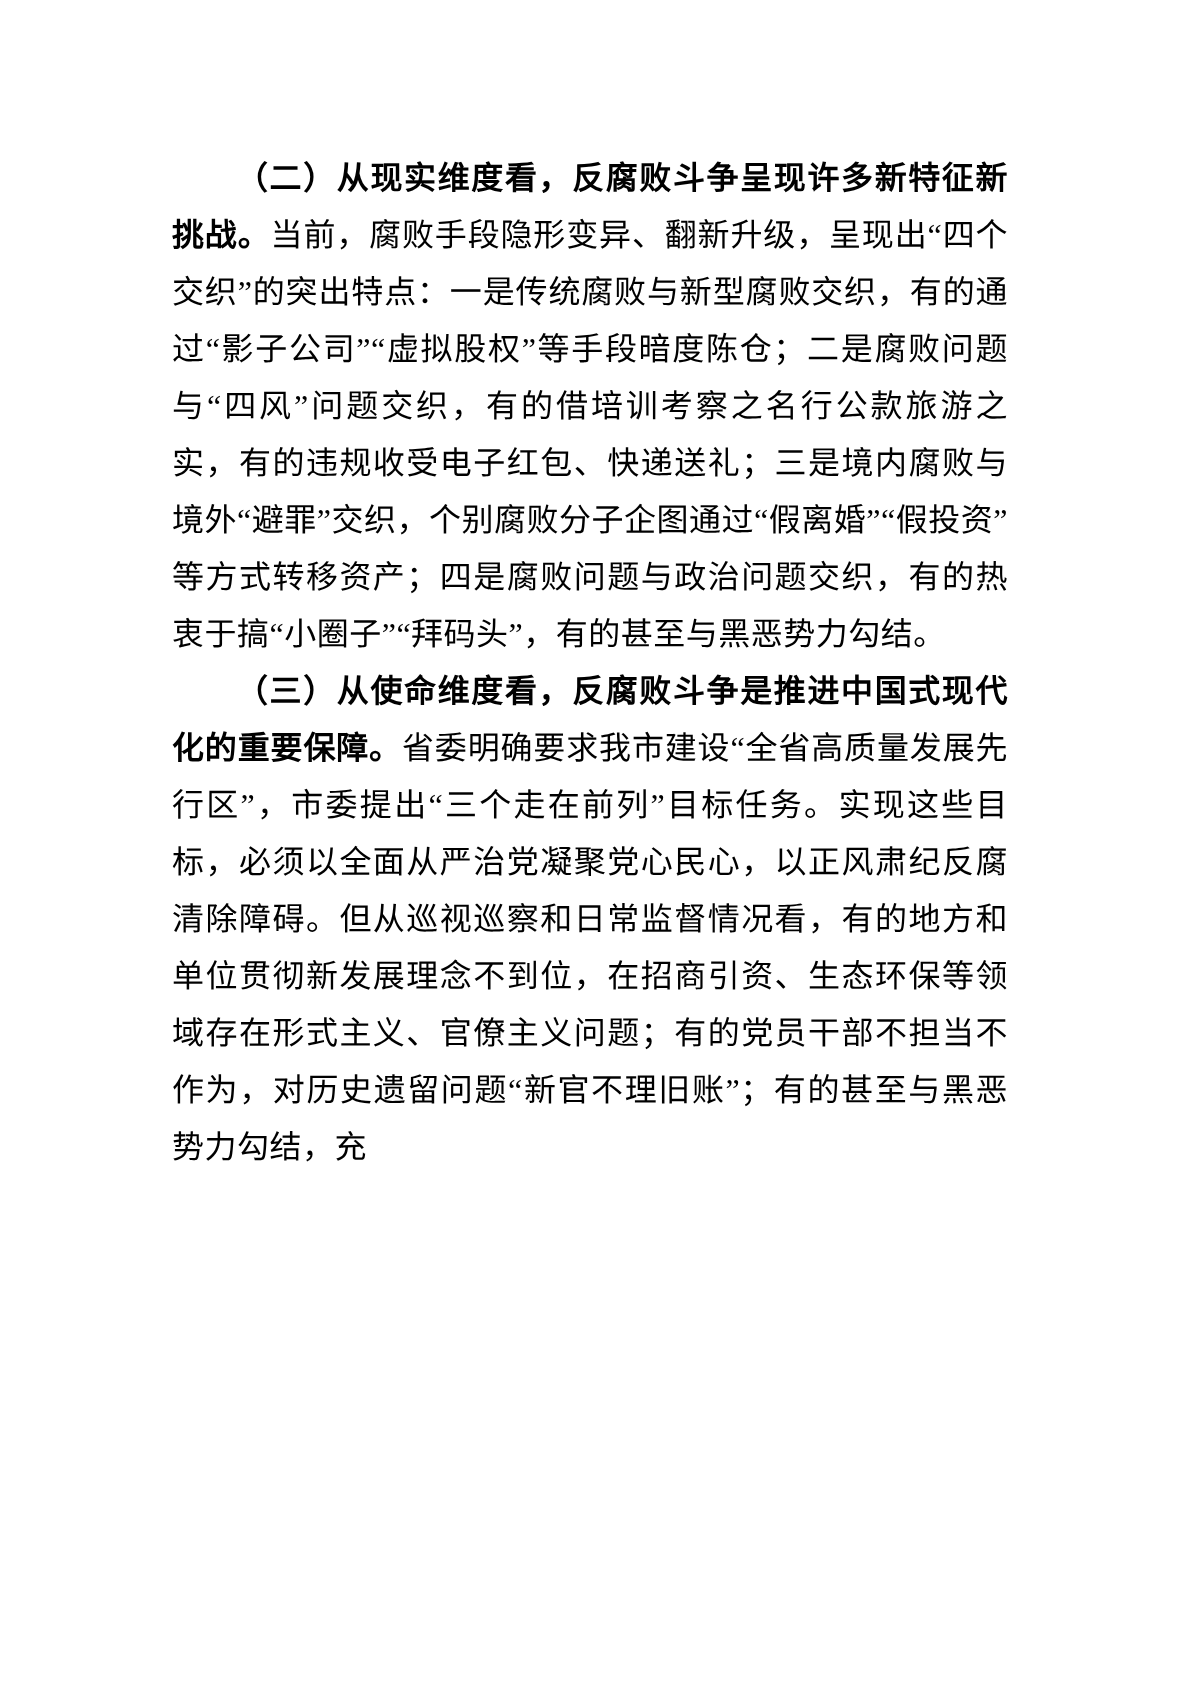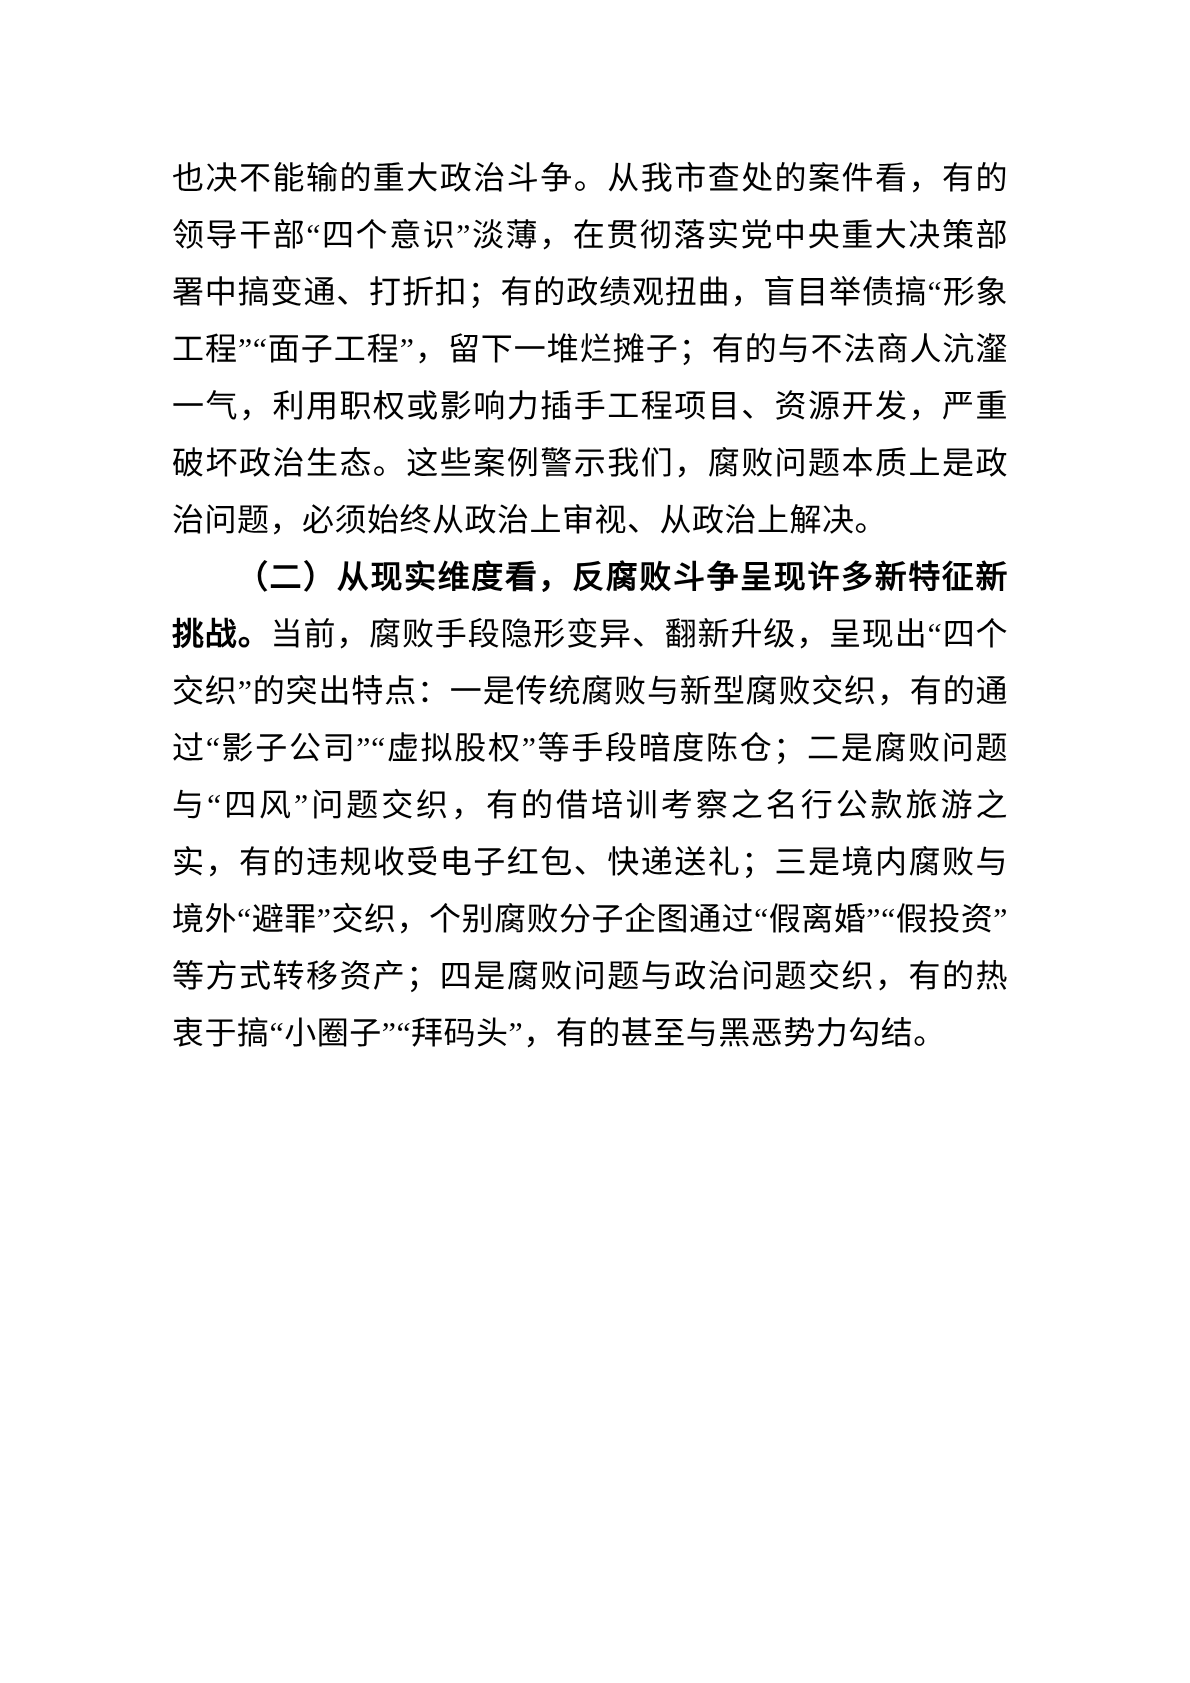--- a/index.html
+++ b/index.html
@@ -42,19 +42,19 @@
   .heading {
     font-weight: bold;
   }
 </style>
 </head>
 <body>
 
 <div class="page">
   <div class="text-block">
 
-    <p class="para continuation">也决不能输的重大政治斗争。从我市查处的案件看，有的领导干部“四个意识”淡薄，在贯彻落实党中央重大决策部署中搞变通、打折扣；有的政绩观扭曲，盲目举债搞“形象工程”“面子工程”，留下一堆烂摊子；有的与不法商人沆瀣一气，利用职权或影响力插手工程项目、资源开发，严重破坏政治生态。这些案例警示我们，腐败问题本质上是政治问题，必须始终从政治上审视、从政治上解决。</p>
 
     <p class="para"><span class="heading">（二）从现实维度看，反腐败斗争呈现许多新特征新挑战。</span><span>当前，腐败手段隐形变异、翻新升级，呈现出“四个交织”的突出特点：一是传统腐败与新型腐败交织，有的通过“影子公司”“虚拟股权”等手段暗度陈仓；二是腐败问题与“四风”问题交织，有的借培训考察之名行公款旅游之实，有的违规收受电子红包、快递送礼；三是境内腐败与境外“避罪”交织，个别腐败分子企图通过“假离婚”“假投资”等方式转移资产；四是腐败问题与政治问题交织，有的热衷于搞“小圈子”“拜码头”，有的甚至与黑恶势力勾结。</span></p>
 
+    <p class="para"><span class="heading">（三）从使命维度看，反腐败斗争是推进中国式现代化的重要保障。</span><span>省委明确要求我市建设“全省高质量发展先行区”，市委提出“三个走在前列”目标任务。实现这些目标，必须以全面从严治党凝聚党心民心，以正风肃纪反腐清除障碍。但从巡视巡察和日常监督情况看，有的地方和单位贯彻新发展理念不到位，在招商引资、生态环保等领域存在形式主义、官僚主义问题；有的党员干部不担当不作为，对历史遗留问题“新官不理旧账”；有的甚至与黑恶势力勾结，充</span></p>
 
   </div>
 </div>
 
 </body></html>

